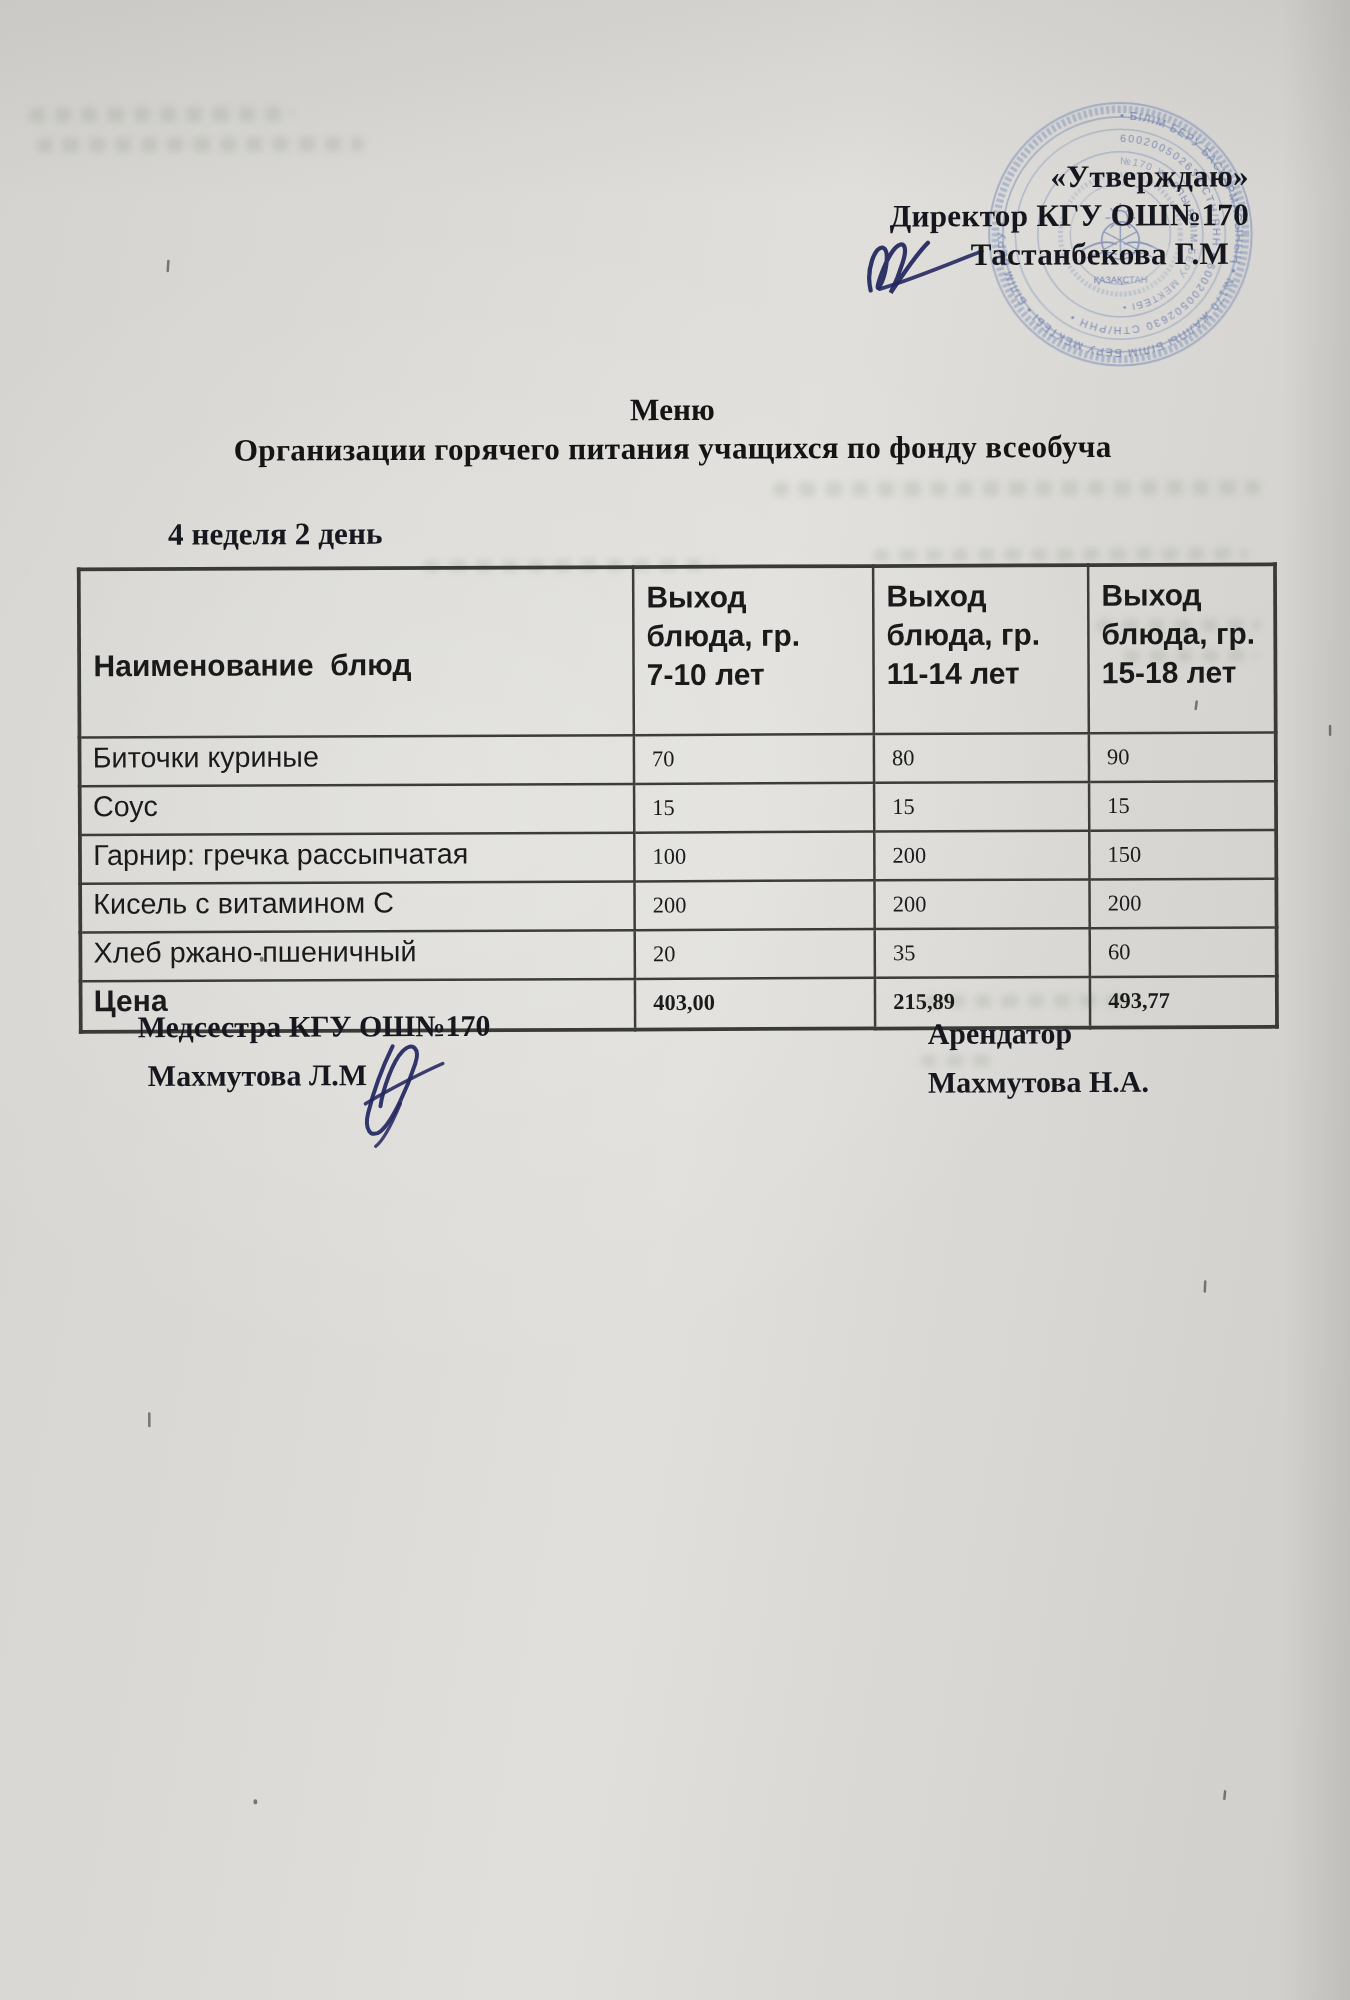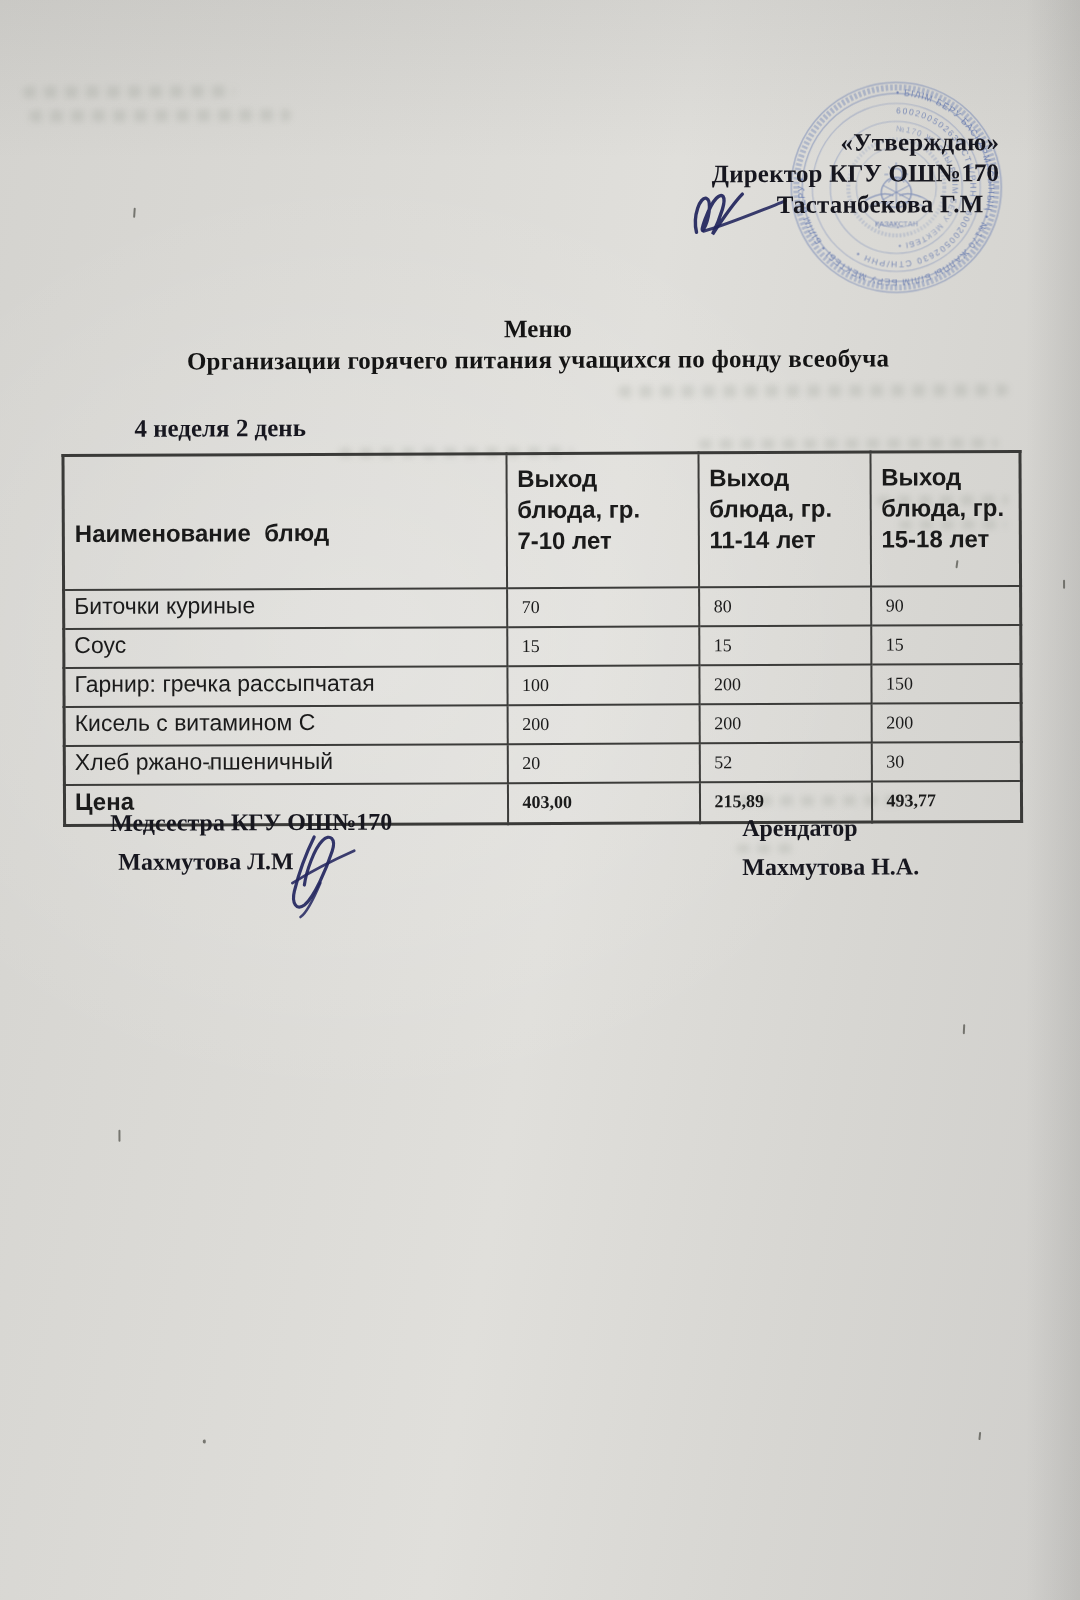--- a/index.html
+++ b/index.html
@@ -210,22 +210,22 @@
       </tr>
           <tr>
         <td class="name">Кисель с витамином С</td>
         <td class="val">200</td>
         <td class="val">200</td>
         <td class="val">200</td>
       </tr>
           <tr>
         <td class="name">Хлеб ржано-пшеничный</td>
         <td class="val">20</td>
-        <td class="val">52</td>
-        <td class="val">30</td>
+        <td class="val">35</td>
+        <td class="val">60</td>
       </tr>
           <tr class="bold-row">
         <td class="name">Цена</td>
         <td class="val">403,00</td>
         <td class="val">215,89</td>
         <td class="val">493,77</td>
       </tr>
         </tbody>
     </table>
 

